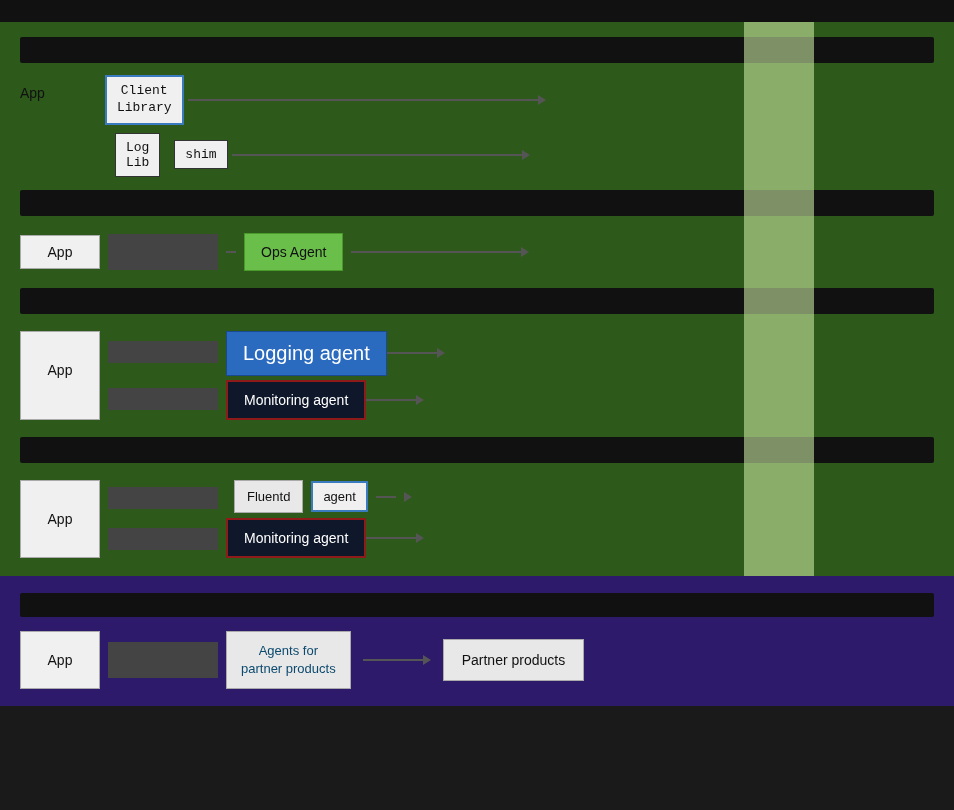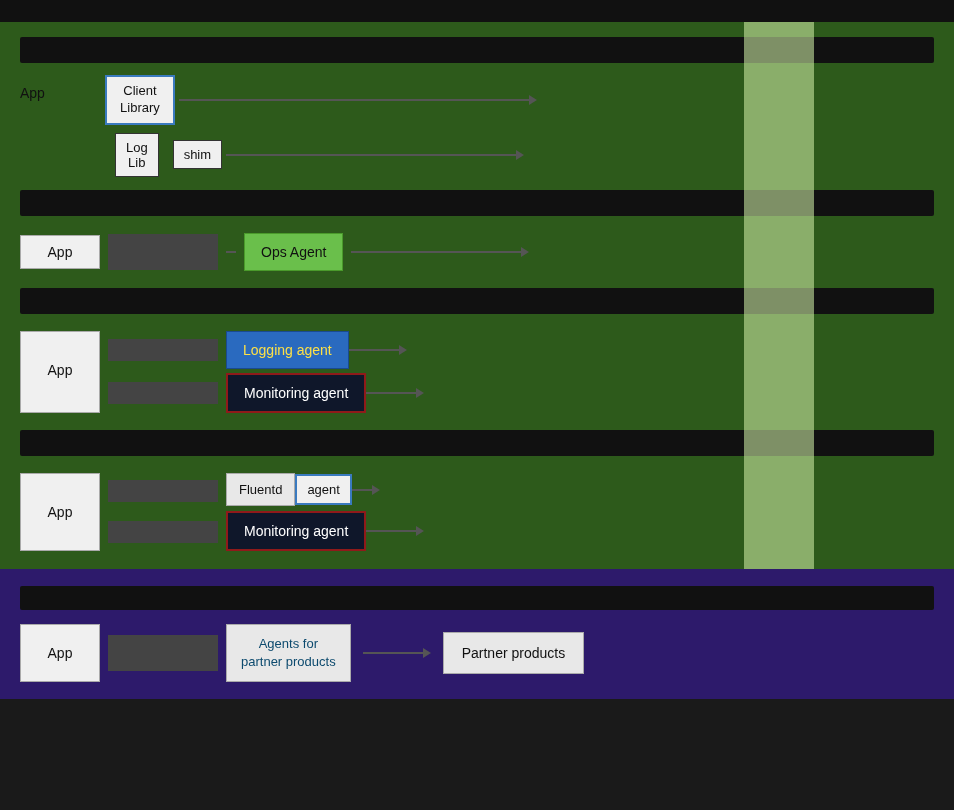--- a/index.html
+++ b/index.html
@@ -80,22 +80,22 @@
       font-size: 14px;
       color: #111;
       font-weight: 500;
     }
 
     
     .logging-agent-box {
       background: #2a6abf;
       border: 1px solid #1a4a8f;
       padding: 10px 16px;
-      font-size: 14px;
-      color: #fde047;
+      font-size: 20px;
+      color: #ffffff;
       font-weight: 500;
     }
 
     
     .monitoring-agent-box {
       background: #0f172a;
       border: 2px solid #8f1a1a;
       padding: 10px 16px;
       font-size: 14px;
       color: #fff;
@@ -170,21 +170,21 @@
     <div class="light-green-col"></div>
 
     <div class="section-dark-bar" style="width: calc(100% - 40px); margin: 5px 20px 2px 20px;"></div>
 
     <div style="display:flex; align-items:flex-start; padding: 4px 20px; gap:0;">
 
       <div style="display:flex; align-items:flex-start; padding-top:10px;">
         <span style="font-size:14px; color:#111; font-weight:500; margin-right:20px;">App</span>
       </div>
 
-      <div style="display:flex; flex-direction:column; gap:8px; margin-left:40px;">
+      <div style="display:flex; flex-direction:column; gap:8px; margin-left:40px;font-family:Liberation Mono, monospace;">
         <div style="display:flex; align-items:center; gap:4px;">
           <div class="box-blue-outline" style="min-width:70px; text-align:center; line-height:1.3;">
             <span style="white-space:pre-line;">Client
 Library</span>
           </div>
 
           <div style="display:flex; align-items:center;">
             <div style="height:2px; background:#555; width:350px;"></div>
             <div style="width:0;height:0;border-top:5px solid transparent;border-bottom:5px solid transparent;border-left:8px solid #555;"></div>
           </div>
@@ -264,21 +264,21 @@
         <span>App</span>
       </div>
 
       <div style="display:flex; flex-direction:column; justify-content:space-around; width:110px; gap:4px;">
         <div style="background:#444; height:22px; width:110px;"></div>
         <div style="background:#444; height:22px; width:110px;"></div>
       </div>
 
       <div style="display:flex; flex-direction:column; gap:4px; justify-content:space-around;">
 
-        <div style="display:flex; align-items:center; gap:0;">
+        <div style="display:flex; align-items:center; gap:8px;margin-left:8px;">
           <div class="fluentd-box">
             <span>Fluentd</span>
           </div>
           <div class="plugin-box">
             <span>agent</span>
           </div>
           <div style="height:2px;background:#555;width:20px;"></div>
           <div style="width:0;height:0;border-top:5px solid transparent;border-bottom:5px solid transparent;border-left:8px solid #555;"></div>
         </div>
 

